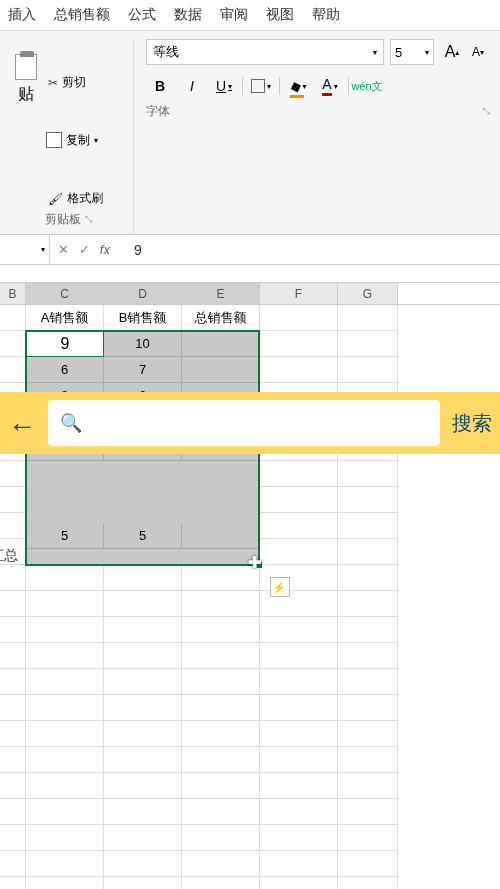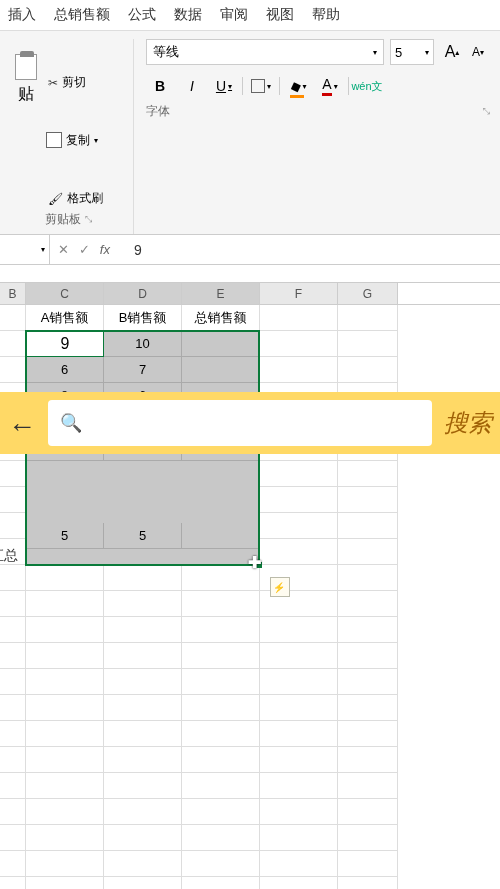--- a/index.html
+++ b/index.html
@@ -166,21 +166,21 @@
   gap: 8px;
 }
 .search-icon-gly { color: #999; font-size: 18px; }
 .banner-text {
   font-size: 26px;
   color: #d62020;
   font-weight: 500;
   flex: 1;
   text-align: center;
 }
-.banner-right { font-size: 24px; color: #a16207; font-style: italic; }
+.banner-right { font-size: 20px; color: #0c4a6e; }
 .summary-label {
   position: absolute;
   font-size: 14px;
   color: #333;
 }
 .quick-btn {
   position: absolute;
   width: 20px; height: 20px;
   border: 1px solid #bba;
   background: #fffcf0;

